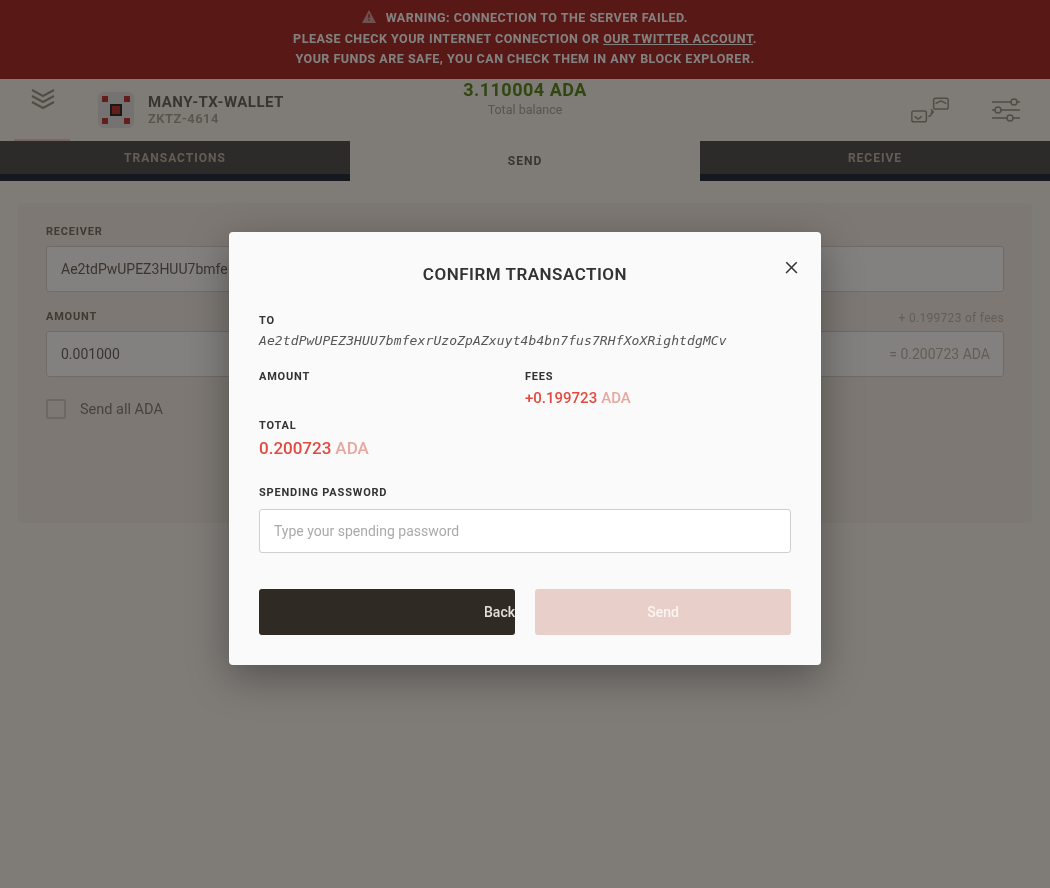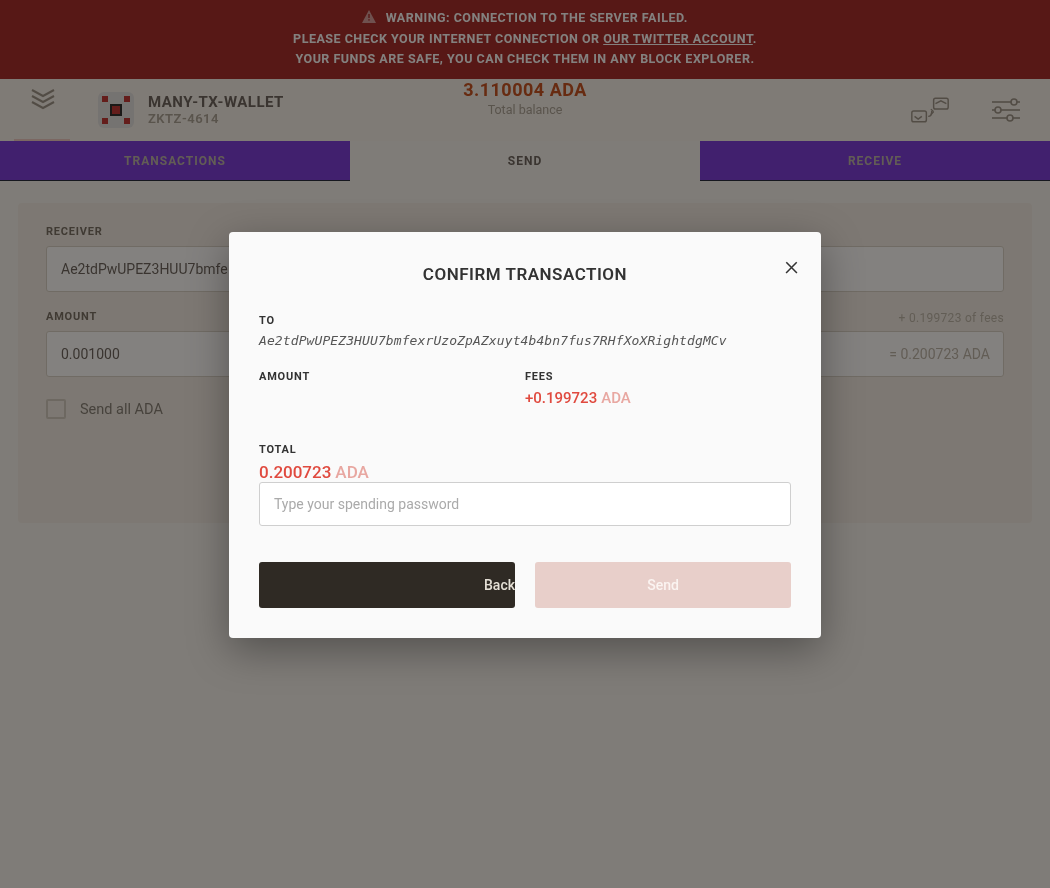--- a/index.html
+++ b/index.html
@@ -13,29 +13,29 @@
     
     .app-header { background: #f6f1ea; display: flex; height: 62px; padding: 0 24px; position: relative; }
     .side-logo { width: 38px; height: 38px; display: flex; align-items: center; justify-content: center; color: #5d5650; }
     .wallet-block { display: flex; align-items: center; margin-left: 36px; gap: 14px; }
     .avatar { width: 36px; height: 36px; border-radius: 6px; background: #e0e0e0; position: relative; overflow: hidden; }
     .avatar-px { position: absolute; background: #b22; }
     .wallet-text { line-height: 1.25; }
     .wallet-name { font-size: 15px; font-weight: 700; color: #5d5650; letter-spacing: 0.5px; }
     .wallet-code { font-size: 13px; font-weight: 600; color: #a39b8f; letter-spacing: 0.5px; }
     .balance-block { position: absolute; left: 50%; transform: translateX(-50%); text-align: center; }
-    .balance-value { font-size: 18px; font-weight: 700; color: #c2410c; letter-spacing: 0.5px; }
+    .balance-value { font-size: 18px; font-weight: 700; color: #4d7c0f; letter-spacing: 0.5px; }
     .balance-label { font-size: 12.5px; color: #a39b8f; margin-top: 2px; }
     .header-icons { margin-left: auto; display: flex; align-items: center; gap: 36px; color: #7a746c; }
     .header-icon { width: 40px; height: 32px; display: flex; align-items: center; justify-content: center; }
     .sidebar-line { position: absolute; left: 14px; bottom: -1px; width: 56px; height: 3px; background: #e5a09a88; }
 
     
     .tabs { display: flex; height: 40px; }
-    .tab { flex: 1; display: flex; align-items: center; justify-content: center; font-size: 12px; font-weight: 700; letter-spacing: 1px; color: #b7afa3; background: #6d28d9; border-bottom: 1px solid #0f172a; position: relative; }
+    .tab { flex: 1; display: flex; align-items: center; justify-content: center; font-size: 12px; font-weight: 700; letter-spacing: 1px; color: #b7afa3; background: #404040; border-bottom: 7px solid #0f172a; position: relative; }
     .tab.active { background: #f6f4f0; color: #5d5650; border-bottom: none; }
 
     
     .page-body { padding: 22px 18px; }
     .card { background: #f1ece4; border-radius: 4px; padding: 22px 28px 30px; position: relative; }
     .field-label { font-size: 11px; font-weight: 700; letter-spacing: 0.8px; color: #6a6258; margin-bottom: 8px; }
     .field-input { width: 100%; height: 46px; padding: 0 14px; background: #fff; border: 1px solid #d6cfc3; border-radius: 3px; font-size: 14px; color: #5d5650; }
     .amount-row { margin-top: 18px; }
     .amount-fees { text-align: right; font-size: 12px; color: #b7afa3; margin-top: -6px; margin-bottom: 6px; letter-spacing: 0.3px; }
     .amount-input-wrap { position: relative; }
@@ -194,25 +194,26 @@
         <div class="modal-section-label" style="margin-top:0;">AMOUNT</div>
       </div>
       <div>
         <div class="modal-section-label" style="margin-top:0;">FEES</div>
         <div class="modal-amount">
           <span class="accent-num">+0.199723</span><span class="accent-unit">ADA</span>
         </div>
       </div>
     </div>
 
-    <div class="modal-section-label" style="margin-top:36px;">TOTAL</div>
+    <div class="modal-section-label" style="margin-top:12px;">TOTAL</div>
     <div class="modal-amount" style="font-size:17px;">
       <span class="accent-num">0.200723</span><span class="accent-unit">ADA</span>
     </div>
 
+    <div class="modal-pw-label">SPENDING PASSWORD</div>
     <input class="modal-pw" type="password" placeholder="Type your spending password" style="">
 
     <div class="modal-buttons">
       <button class="btn-back"><span>Back</span></button>
       <button class="btn-send"><span>Send</span></button>
     </div>
   </div>
 </div>
 
 </body></html>

